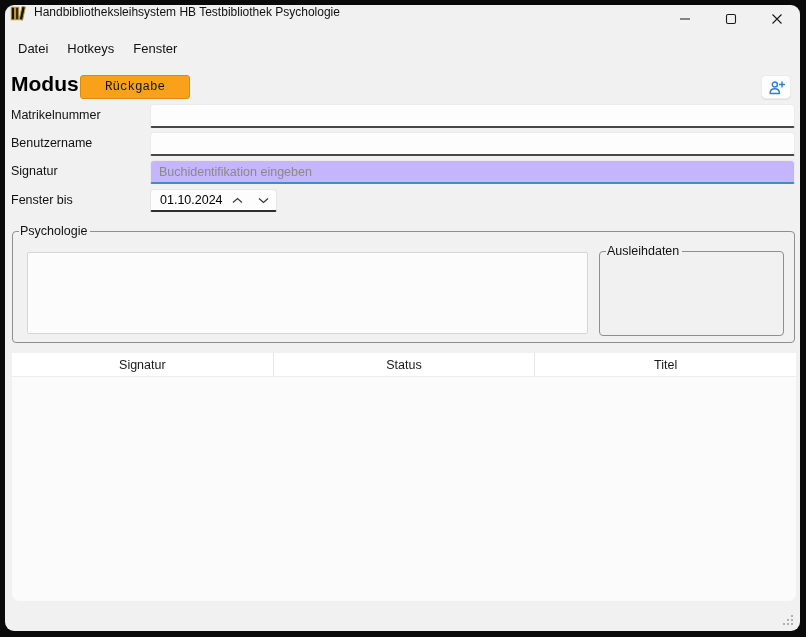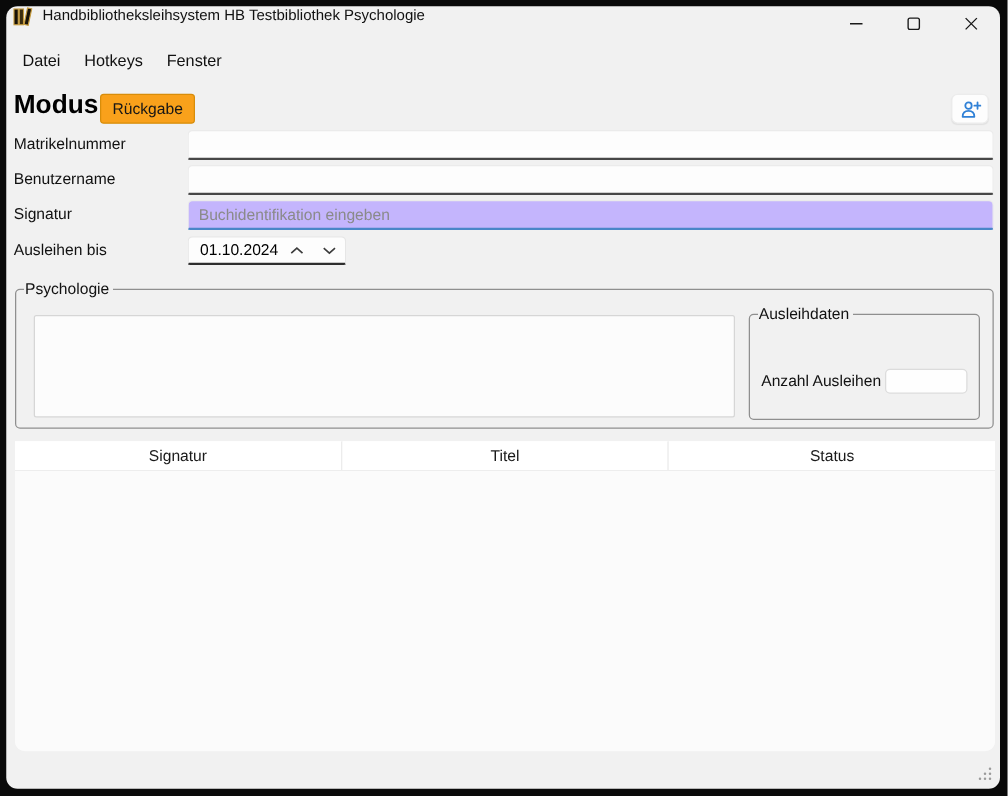--- a/index.html
+++ b/index.html
@@ -21,23 +21,23 @@
   .title-text{ margin-left:7px; font-size:12px; color:#111; }
   .win-controls{ position:absolute; right:0; top:0; height:27px; display:flex; }
   .winbtn{ width:46px; height:27px; background:transparent; border:none; display:flex; align-items:center; justify-content:center; cursor:pointer; }
   
   .menubar{ position:absolute; left:0; top:27px; right:0; height:33px; display:flex; align-items:center; }
   .menu-item{ font-size:13px; color:#111; padding:4px 6px; margin-left:7px; cursor:default; }
   .menu-item:first-child{ margin-left:7px; }
   
   .modus-title{ position:absolute; left:6px; top:67px; font-size:21px; font-weight:bold; color:#000; }
   .mode-badge{
-    position:absolute; left:75px; top:70px; height:24px; padding:0 9px;
+    position:absolute; left:75px; top:70px; height:24px; padding:0 24px;
     background:#f9a11b; border:1px solid #d88d0a; border-radius:3px;
-    font-size:12.5px; color:#161616; display:flex; align-items:center;
+    font-size:12.5px; color:#161616; display:flex; align-items:center;font-family:Liberation Mono, monospace;
   }
   .adduser-btn{
     position:absolute; right:9px; top:70px; width:30px; height:24px;
     background:#fdfdfd; border:1px solid #ececec; border-radius:5px;
     box-shadow:0 1px 1px rgba(0,0,0,.07);
     display:flex; align-items:center; justify-content:center; cursor:pointer;
   }
   
   .form-row{ position:absolute; left:0; right:0; height:24px; }
   .form-row .row-label{ position:absolute; left:6px; top:4px; font-size:12.5px; color:#111; }
@@ -144,21 +144,21 @@
     <span class="row-label">Benutzername</span>
     <input class="txt-input" type="text" value="" style="">
   </div>
 
   <div class="form-row" style="top:155px;">
     <span class="row-label">Signatur</span>
     <input class="txt-input focused" type="text" placeholder="Buchidentifikation eingeben" style="">
   </div>
 
   <div class="form-row" style="top:184px;">
-    <span class="row-label">Ausleihen bis</span>
+    <span class="row-label">Fenster bis</span>
     <div class="spinner">
       <span class="spinner-value">01.10.2024</span>
       <button class="spin-btn">
         <span style="display:inline-flex;">
           <svg width="11" height="7" viewBox="0 0 11 7">
               <path d="M1 5.5 L5.5 1.5 L10 5.5" fill="none" stroke="#3c3c3c" stroke-width="1.3"></path>
             </svg>
         </span>
       </button>
       <button class="spin-btn">
@@ -169,32 +169,28 @@
         </span>
       </button>
     </div>
   </div>
 
   <fieldset class="nutzerdaten">
     <legend>Psychologie</legend>
     <textarea class="user-textarea" style=""></textarea>
     <fieldset class="ausleihdaten">
       <legend>Ausleihdaten</legend>
-      <div class="anzahl-row">
-        <span class="anzahl-label">Anzahl Ausleihen</span>
-        <input class="anzahl-input" type="text" value="" style="">
-      </div>
     </fieldset>
   </fieldset>
 
   <div class="loan-table">
     <div class="table-header">
       <div class="th-cell">Signatur</div>
+      <div class="th-cell">Status</div>
       <div class="th-cell">Titel</div>
-      <div class="th-cell">Status</div>
     </div>
     <div class="table-body"></div>
   </div>
 
   <div class="resize-grip">
     <svg width="12" height="12" viewBox="0 0 12 12">
       <circle cx="10" cy="2" r="1" fill="#9a9a9a"></circle>
       <circle cx="10" cy="6" r="1" fill="#9a9a9a"></circle>
       <circle cx="6" cy="6" r="1" fill="#9a9a9a"></circle>
       <circle cx="10" cy="10" r="1" fill="#9a9a9a"></circle>

